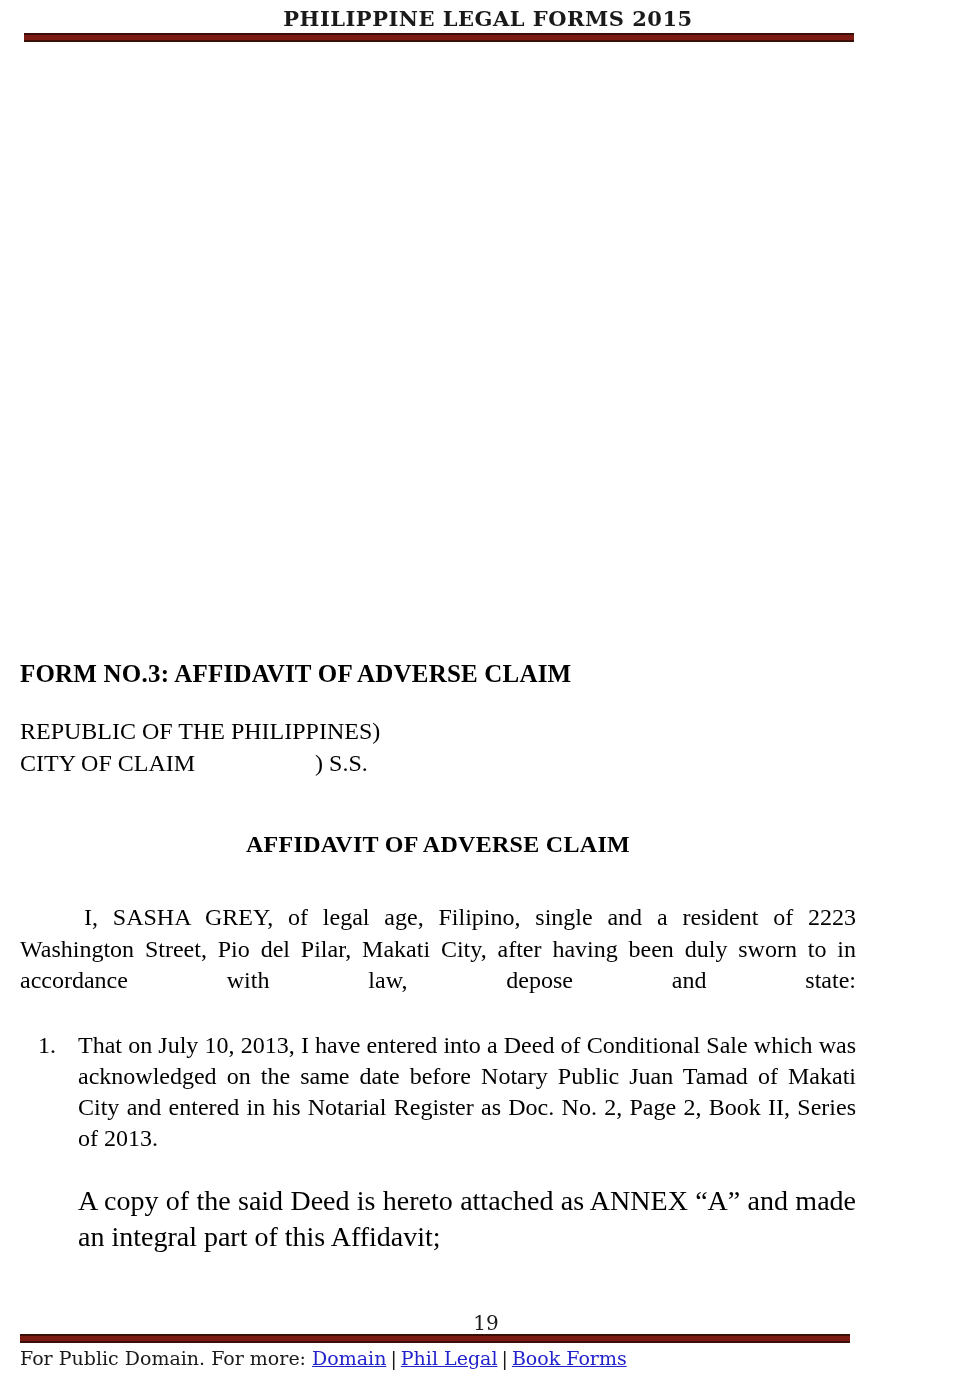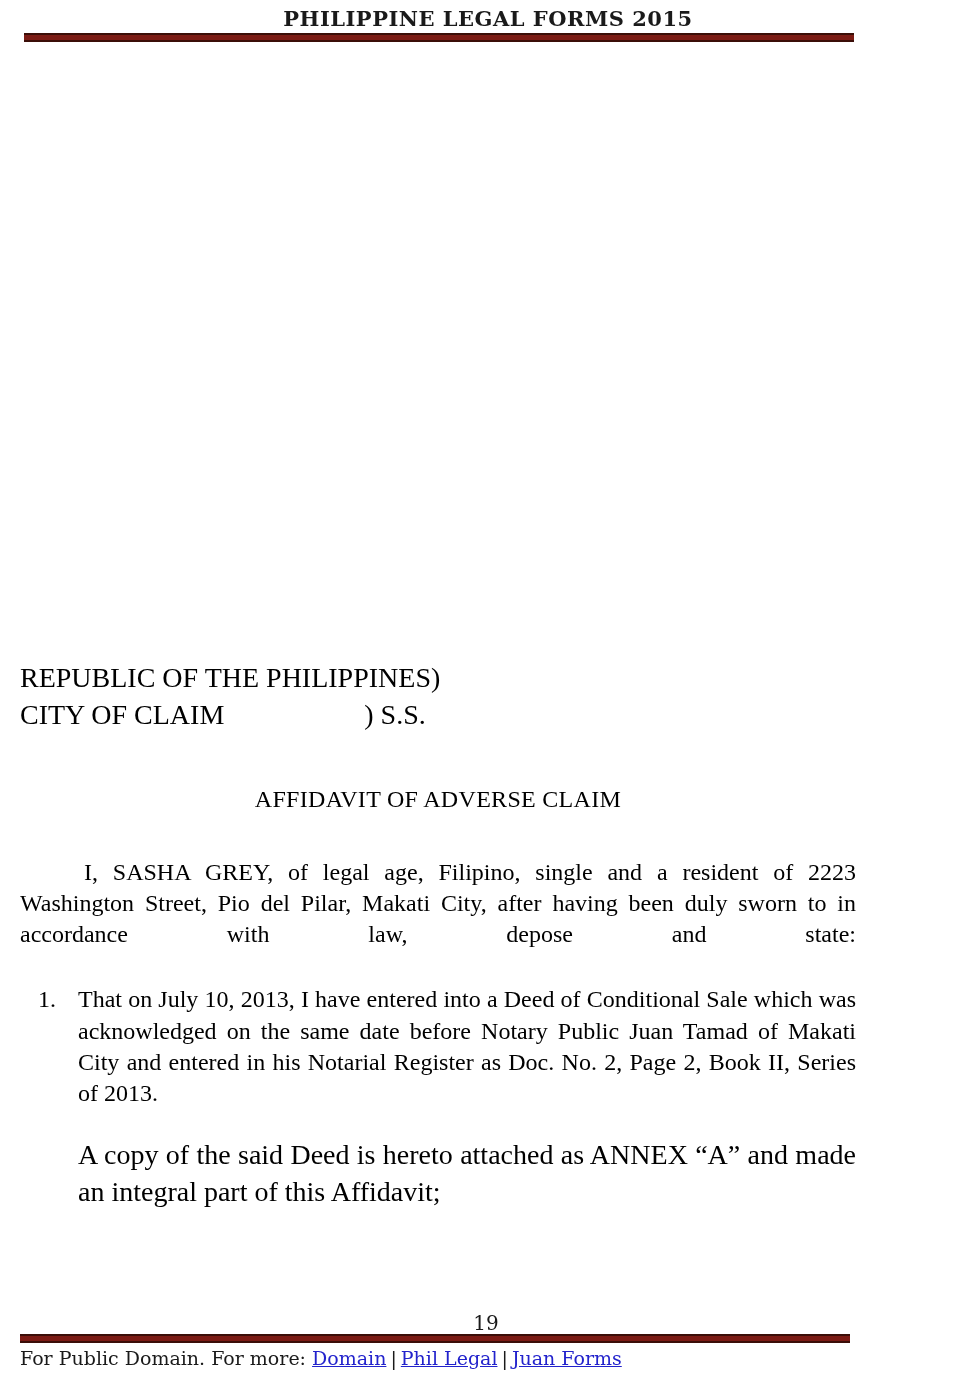--- a/index.html
+++ b/index.html
@@ -58,28 +58,28 @@
     width: 836px;
   }
   .form-no {
     font-family: "Liberation Serif", serif;
     font-weight: bold;
     font-size: 25px;
     letter-spacing: 0.2px;
     margin: 0 0 28px 0;
   }
   .venue-line {
-    font-size: 28px;
+    font-size: 24px;
     line-height: 1.32;
     white-space: pre;
     margin: 0;
   }
   .doc-title {
     text-align: center;
-    font-weight: normal;
+    font-weight: bold;
     font-size: 24px;
     margin: 52px 0 0 0;
     letter-spacing: 0.3px;
   }
   .para-intro {
     text-align: justify;
     text-align-last: justify;
     font-size: 24px;
     line-height: 1.30;
     margin: 44px 0 12px 0;
@@ -164,20 +164,21 @@
 
 <div class="page">
 
   <div class="header">
     <div class="header-title">PHILIPPINE LEGAL FORMS 2015</div>
     <div class="header-rule"></div>
   </div>
 
   <div class="body-area">
 
+    <div class="form-no">FORM NO.3: AFFIDAVIT OF ADVERSE CLAIM</div>
 
     <div class="venue-line">REPUBLIC OF THE PHILIPPINES)</div>
     <div class="venue-line">CITY OF CLAIM                    ) S.S.</div>
 
     <div class="doc-title">AFFIDAVIT OF ADVERSE CLAIM</div>
 
     <p class="para-intro">I, SASHA GREY, of legal age, Filipino, single and a resident of 2223 Washington Street, Pio del Pilar, Makati City, after having been duly sworn to in accordance with law, depose and state:</p>
 
     <ol class="numbered-list">
       <li class="numbered-item">
@@ -187,17 +188,17 @@
     </ol>
 
     <p class="sub-para">A copy of the said  Deed is hereto attached as ANNEX “A” and made an integral part of this Affidavit;</p>
 
   </div>
 
   <div class="footer">
     <div class="page-number">19</div>
     <div class="footer-rule"></div>
     <div class="footer-text">
-      <span>For Public Domain. For more: </span><a class="footer-link">Domain</a><span class="sep">|</span><a class="footer-link">Phil Legal</a><span class="sep">|</span><a class="footer-link">Juan Forms</a>
+      <span>For Public Domain. For more: </span><a class="footer-link">Domain</a><span class="sep">|</span><a class="footer-link">Phil Legal</a><span class="sep">|</span><a class="footer-link">Book Forms</a>
     </div>
   </div>
 
 </div>
 
 </body></html>

